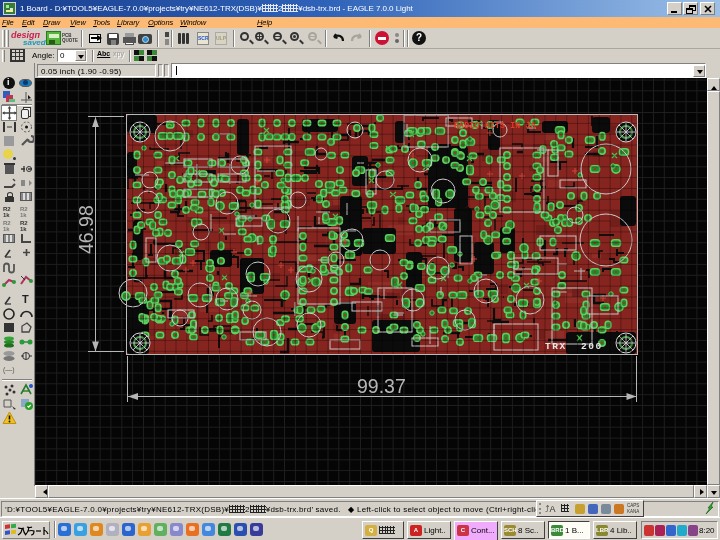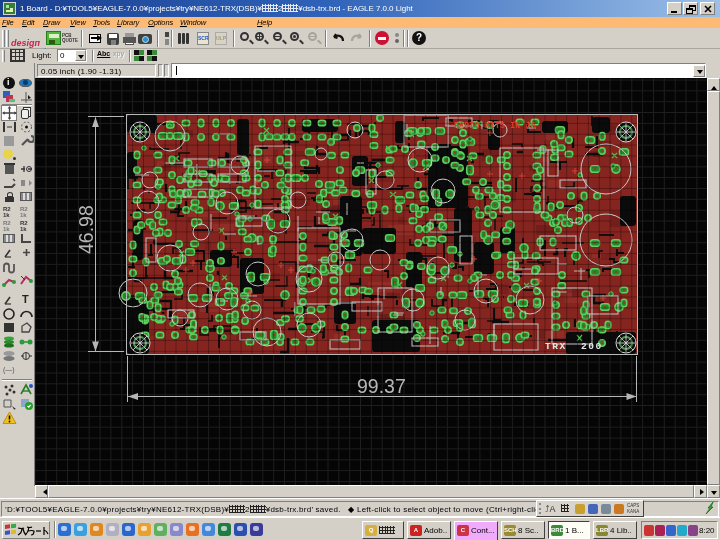--- a/index.html
+++ b/index.html
@@ -48,21 +48,21 @@
 <span class="abs" style="left:70px;top:1px;"><u>V</u>iew</span>
 <span class="abs" style="left:93px;top:1px;"><u>T</u>ools</span>
 <span class="abs" style="left:117px;top:1px;"><u>L</u>ibrary</span>
 <span class="abs" style="left:148px;top:1px;"><u>O</u>ptions</span>
 <span class="abs" style="left:180px;top:1px;"><u>W</u>indow</span>
 <span class="abs" style="left:211px;top:1px;margin-left:46px;"><u>H</u>elp</span>
 </div>
 <div class="abs" style="left:0;top:28px;width:720px;height:21px;background:#d4d0c8;border-bottom:1px solid #aaa69e;">
 <div class="grip" style="left:2px;top:2px;height:17px;"></div>
     <div class="grip" style="left:6px;top:2px;height:17px;"></div>
-<div class="abs" style="left:10px;top:9px;width:33px;height:19px;">
+<div class="abs" style="left:10px;top:1px;width:33px;height:19px;">
       <span style="position:absolute;left:1px;top:1px;color:#c81f4b;font-weight:bold;font-style:italic;font-size:9px;">desigп</span>
       <span style="position:absolute;left:13px;top:9px;color:#1a9ab4;font-weight:bold;font-style:italic;font-size:8px;">saved</span>
     </div>
 <div class="abs" style="left:46px;top:2px;width:30px;height:17px;">
       <div class="abs" style="left:0;top:1px;width:15px;height:14px;background:#56b53c;border:1px solid #2a7a1e;">
         <div class="abs" style="left:2px;top:2px;width:10px;height:4px;background:#d9f0c8;"></div>
         <div class="abs" style="left:2px;top:8px;width:6px;height:4px;background:#2a5a14;"></div>
       </div>
       <div class="abs" style="left:16px;top:3px;font-size:4.5px;font-weight:bold;color:#333;line-height:5px;">PCB<br>QUOTE</div>
     </div>
@@ -152,21 +152,21 @@
 <div class="abs" style="left:411px;top:2px;width:17px;height:17px;">
       <div class="abs" style="left:1px;top:1px;width:14px;height:14px;background:#111;border-radius:50%;"></div>
       <span class="abs" style="left:5px;top:2px;color:#fff;font-weight:bold;font-size:10px;">?</span>
     </div>
 </div>
 <div class="abs" style="left:0;top:49px;width:720px;height:14px;background:#d4d0c8;">
 <div class="grip" style="left:2px;top:1px;height:12px;"></div>
 <div class="abs" style="left:9px;top:0px;width:17px;height:14px;">
       <div style="position:absolute;left:1px;top:0px;width:15px;height:13px;background:repeating-linear-gradient(0deg,#333 0 1px,transparent 1px 4px),repeating-linear-gradient(90deg,#333 0 1px,transparent 1px 4px);border:1px solid #333;"></div>
     </div>
-<span class="abs" style="left:32px;top:2px;">Light:</span>
+<span class="abs" style="left:32px;top:2px;">Angle:</span>
 <div class="sunk abs" style="left:57px;top:0px;width:30px;height:13px;background:#fff;">
       <span style="position:absolute;left:2px;top:1px;">0</span>
       <div class="btn abs" style="left:17px;top:0px;width:11px;height:11px;">
         <div style="position:absolute;left:2px;top:4px;width:0;height:0;border:3px solid transparent;border-top:4px solid #000;"></div>
       </div>
     </div>
 <div class="sep" style="left:92px;top:1px;height:12px;"></div>
 <div class="abs" style="left:96px;top:0px;width:15px;height:13px;">
       <span style="position:absolute;left:1px;top:1px;font-size:7px;font-weight:bold;text-decoration:underline;">Abc</span>
     </div>
@@ -184,21 +184,21 @@
       <div class="abs" style="left:0;top:0;width:5px;height:5px;background:#111;"></div>
       <div class="abs" style="left:5px;top:0;width:5px;height:5px;background:#3a8a3a;"></div>
       <div class="abs" style="left:0;top:6px;width:5px;height:5px;background:#3a8a3a;"></div>
       <div class="abs" style="left:5px;top:6px;width:5px;height:5px;background:#111;"></div>
     </div>
 </div>
 <div class="abs" style="left:0;top:63px;width:720px;height:15px;background:#d4d0c8;">
 <div class="grip" style="left:2px;top:1px;height:12px;"></div>
     <div class="grip" style="left:6px;top:1px;height:12px;"></div>
     <div class="sunk abs" style="left:37px;top:1px;width:119px;height:13px;background:#d4d0c8;">
-      <span style="position:absolute;left:3px;top:2px;font-size:8px;letter-spacing:0.2px;">0.05 inch (1.90 -1.31)</span>
+      <span style="position:absolute;left:3px;top:2px;font-size:8px;letter-spacing:0.2px;">0.05 inch (1.90 -0.95)</span>
     </div>
 <div class="sunk abs" style="left:158px;top:1px;width:5px;height:13px;"></div>
 <div class="sunk abs" style="left:164px;top:1px;width:5px;height:13px;"></div>
 <div class="sunk abs" style="left:171px;top:0px;width:535px;height:15px;background:#fff;">
       <div style="position:absolute;left:4px;top:2px;width:1px;height:9px;background:#000;"></div>
       <div class="btn abs" style="left:521px;top:1px;width:12px;height:12px;background:#d4d0c8;">
         <div style="position:absolute;left:3px;top:4px;width:0;height:0;border:3px solid transparent;border-top:4px solid #000;"></div>
       </div>
     </div>
 </div>
@@ -2108,21 +2108,21 @@
     </div>
 <div class="abs" style="left:250px;top:5px;width:13px;height:13px;background:#3a3a9a;border-radius:3px;">
       <div style="position:absolute;left:3px;top:3px;width:6px;height:5px;background:rgba(255,255,255,.65);border-radius:2px;"></div>
     </div>
 <div class="abs" style="left:362px;top:3px;width:42px;height:18px;background:#d4d0c8;border-top:1px solid #fff;border-left:1px solid #fff;border-right:1px solid #404040;border-bottom:1px solid #404040;">
       <div style="position:absolute;left:2px;top:3px;width:12px;height:11px;background:#d4b040;border-radius:2px;color:#fff;font-size:6px;font-weight:bold;text-align:center;line-height:11px;">Q</div>
       <span style="position:absolute;left:16px;top:4px;font-size:8px;white-space:nowrap;"><span class="cjk"></span><span class="cjk"></span></span>
     </div>
 <div class="abs" style="left:407px;top:3px;width:44px;height:18px;background:#d4d0c8;border-top:1px solid #fff;border-left:1px solid #fff;border-right:1px solid #404040;border-bottom:1px solid #404040;">
       <div style="position:absolute;left:2px;top:3px;width:12px;height:11px;background:#cc2222;border-radius:2px;color:#fff;font-size:6px;font-weight:bold;text-align:center;line-height:11px;">A</div>
-      <span style="position:absolute;left:16px;top:4px;font-size:8px;white-space:nowrap;">Adob..</span>
+      <span style="position:absolute;left:16px;top:4px;font-size:8px;white-space:nowrap;">Light..</span>
     </div>
 <div class="abs" style="left:454px;top:3px;width:44px;height:24px;background:#f0abfc;border-top:1px solid #fff;border-left:1px solid #fff;border-right:1px solid #404040;border-bottom:1px solid #404040;">
       <div style="position:absolute;left:2px;top:3px;width:12px;height:11px;background:#cc3344;border-radius:2px;color:#fff;font-size:6px;font-weight:bold;text-align:center;line-height:11px;">C</div>
       <span style="position:absolute;left:16px;top:4px;font-size:8px;white-space:nowrap;">Cont...</span>
     </div>
 <div class="abs" style="left:501px;top:3px;width:44px;height:18px;background:#d4d0c8;border-top:1px solid #fff;border-left:1px solid #fff;border-right:1px solid #404040;border-bottom:1px solid #404040;">
       <div style="position:absolute;left:2px;top:3px;width:12px;height:11px;background:#9a8a30;border-radius:2px;color:#fff;font-size:6px;font-weight:bold;text-align:center;line-height:11px;">SCH</div>
       <span style="position:absolute;left:16px;top:4px;font-size:8px;white-space:nowrap;">8 Sc..</span>
     </div>
 <div class="abs" style="left:548px;top:3px;width:42px;height:18px;background:#fdfdf6;border-top:1px solid #404040;border-left:1px solid #404040;border-right:1px solid #fff;border-bottom:1px solid #fff;">

